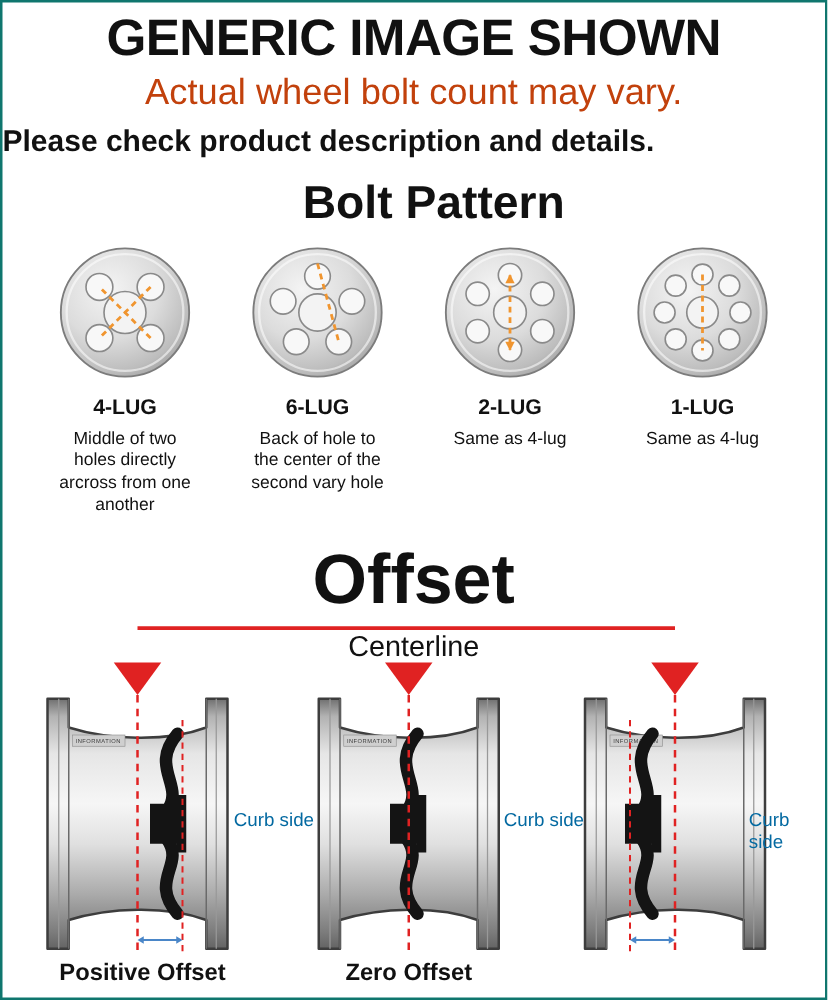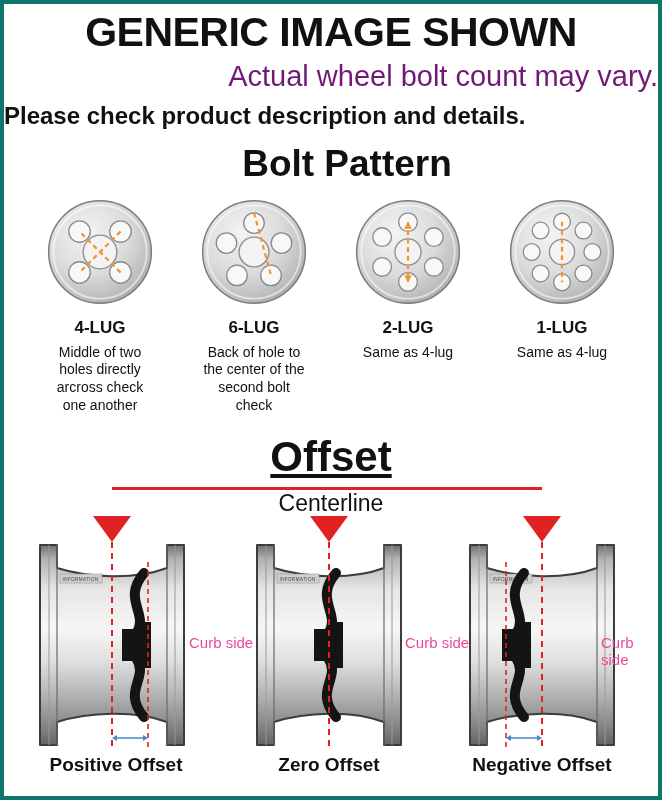--- a/index.html
+++ b/index.html
@@ -1,38 +1,38 @@
 <!DOCTYPE html>
 <html><head>
 <meta charset="utf-8">
 <style>
   html,body{margin:0;padding:0;background:#fff;}
   .page{
     width:662px;height:800px;box-sizing:border-box;
     font-family:"Liberation Sans",sans-serif;color:#111;
-    background:#fff;border:4px solid #0f766e;overflow:hidden;position:relative;
+    background:#fff;border:2px solid #0f766e;overflow:hidden;position:relative;
   }
   .title{font-size:41px;font-weight:800;text-align:center;padding-top:6px;letter-spacing:-0.5px;line-height:1.1;}
-  .subtitle{font-size:29px;font-weight:400;color:#701a75;text-align:right;margin-top:5px;line-height:1.15;}
+  .subtitle{font-size:29px;font-weight:400;color:#c2410c;text-align:center;margin-top:5px;line-height:1.15;}
   .note{font-size:24px;font-weight:700;text-align:left;margin-top:9px;line-height:1.15;}
   .bolt-heading{font-size:37px;font-weight:800;text-align:center;margin-top:13px;line-height:1.15;padding-left:32px;}
   .lug-row{display:flex;justify-content:center;align-items:flex-start;gap:26px;margin-top:10px;}
   .lug-item{display:flex;flex-direction:column;align-items:center;width:128px;}
   .lug-item svg{width:112px;height:112px;display:block;}
   .lug-label{font-size:17px;font-weight:700;margin-top:10px;}
   .lug-desc{font-size:14px;line-height:1.28;text-align:center;margin-top:6px;width:112px;}
-  .offset-heading{font-size:42px;font-weight:800;text-align:center;margin-top:18px;line-height:1.15;text-decoration:underline;}
+  .offset-heading{font-size:56px;font-weight:800;text-align:center;margin-top:18px;line-height:1.15;}
   .offset-block{position:relative;height:302px;margin-top:0;padding-left:16px;}
   .cl-line{position:absolute;top:5px;left:108px;width:430px;height:3px;background:var(--accent-red,#e02222);}
   .cl-label{position:absolute;top:10px;left:0;right:0;text-align:center;font-size:23px;font-weight:400;line-height:1;}
   .cl-marker{position:absolute;top:34px;width:0;height:0;
     border-left:19px solid transparent;border-right:19px solid transparent;
     border-top:26px solid var(--accent-red,#e02222);}
   .offset-wheel{position:absolute;top:60px;width:150px;height:206px;}
-  .curb{position:absolute;top:152px;font-size:15px;color:#ec4899;}
+  .curb{position:absolute;top:152px;font-size:15px;color:#0369a1;}
   .offset-label{position:absolute;top:272px;font-size:19px;font-weight:700;transform:translateX(-50%);white-space:nowrap;}
 </style>
 </head>
 <body style="--accent-red: #e02222;">
 
 <div class="page">
 
   <div class="title">GENERIC IMAGE SHOWN</div>
   <div class="subtitle">Actual wheel bolt count may vary.</div>
   <div class="note">Please check product description and details.</div>
@@ -54,21 +54,21 @@
           <circle cx="60" cy="60" r="50" fill="none" stroke="#ffffff" stroke-opacity="0.55" stroke-width="2"></circle>
           <circle cx="81.92031021678298" cy="38.07968978321703" r="11.5" fill="#f8f8f8" stroke="#8a8a8a" stroke-width="1.4"></circle>
           <circle cx="81.92031021678298" cy="81.92031021678298" r="11.5" fill="#f8f8f8" stroke="#8a8a8a" stroke-width="1.4"></circle>
           <circle cx="38.07968978321703" cy="81.92031021678298" r="11.5" fill="#f8f8f8" stroke="#8a8a8a" stroke-width="1.4"></circle>
           <circle cx="38.07968978321702" cy="38.07968978321703" r="11.5" fill="#f8f8f8" stroke="#8a8a8a" stroke-width="1.4"></circle>
           <circle cx="60" cy="60" r="18" fill="#f3f3f3" stroke="#8a8a8a" stroke-width="1.4"></circle>
           <line x1="81.92031021678298" y1="38.07968978321703" x2="38.07968978321703" y2="81.92031021678298" stroke="#f0952f" stroke-width="2.4" stroke-dasharray="5 4" fill="none"></line>
           <line x1="81.92031021678298" y1="81.92031021678298" x2="38.07968978321702" y2="38.07968978321703" stroke="#f0952f" stroke-width="2.4" stroke-dasharray="5 4" fill="none"></line>
         </svg>
       <div class="lug-label">4-LUG</div>
-      <div class="lug-desc">Middle of two holes directly arcross check one another</div>
+      <div class="lug-desc">Middle of two holes directly arcross from one another</div>
     </div>
     <div class="lug-item">
       <svg viewBox="0 0 120 120">
           <defs>
             <radialGradient id="lg1" cx="38%" cy="32%" r="78%">
               <stop offset="0%" stop-color="#f4f4f4"></stop>
               <stop offset="50%" stop-color="#dcdcdc"></stop>
               <stop offset="82%" stop-color="#bdbdbd"></stop>
               <stop offset="100%" stop-color="#9a9a9a"></stop>
             </radialGradient>
@@ -77,21 +77,21 @@
           <circle cx="60" cy="60" r="50" fill="none" stroke="#ffffff" stroke-opacity="0.55" stroke-width="2"></circle>
           <circle cx="60" cy="29" r="11" fill="#f8f8f8" stroke="#8a8a8a" stroke-width="1.4"></circle>
           <circle cx="89.48275200514976" cy="50.42047317437663" r="11" fill="#f8f8f8" stroke="#8a8a8a" stroke-width="1.4"></circle>
           <circle cx="78.22134282106667" cy="85.07952682562338" r="11" fill="#f8f8f8" stroke="#8a8a8a" stroke-width="1.4"></circle>
           <circle cx="41.77865717893334" cy="85.07952682562338" r="11" fill="#f8f8f8" stroke="#8a8a8a" stroke-width="1.4"></circle>
           <circle cx="30.51724799485024" cy="50.420473174376625" r="11" fill="#f8f8f8" stroke="#8a8a8a" stroke-width="1.4"></circle>
           <circle cx="60" cy="60" r="16" fill="#f3f3f3" stroke="#8a8a8a" stroke-width="1.4"></circle>
           <line x1="60" y1="18" x2="78.22134282106667" y2="85.07952682562338" stroke="#f0952f" stroke-width="2.4" stroke-dasharray="5 4" fill="none"></line>
         </svg>
       <div class="lug-label">6-LUG</div>
-      <div class="lug-desc">Back of hole to the center of the second bolt check</div>
+      <div class="lug-desc">Back of hole to the center of the second vary hole</div>
     </div>
     <div class="lug-item">
       <svg viewBox="0 0 120 120">
           <defs>
             <radialGradient id="lg2" cx="38%" cy="32%" r="78%">
               <stop offset="0%" stop-color="#f4f4f4"></stop>
               <stop offset="50%" stop-color="#dcdcdc"></stop>
               <stop offset="82%" stop-color="#bdbdbd"></stop>
               <stop offset="100%" stop-color="#9a9a9a"></stop>
             </radialGradient>
@@ -233,16 +233,15 @@
         <polygon points="39,196 44,193 44,199" fill="#4a86c8"></polygon>
         <polygon points="75,196 70,193 70,199" fill="#4a86c8"></polygon>
       </svg>
 
     <div class="curb" style="left:185px">Curb side</div>
     <div class="curb" style="left:401px">Curb side</div>
     <div class="curb" style="left:597px">Curb side</div>
 
     <div class="offset-label" style="left:325px">Zero Offset</div>
     <div class="offset-label" style="left:112px">Positive Offset</div>
-    <div class="offset-label" style="left:538px">Negative Offset</div>
   </div>
 
 </div>
 
 </body></html>

